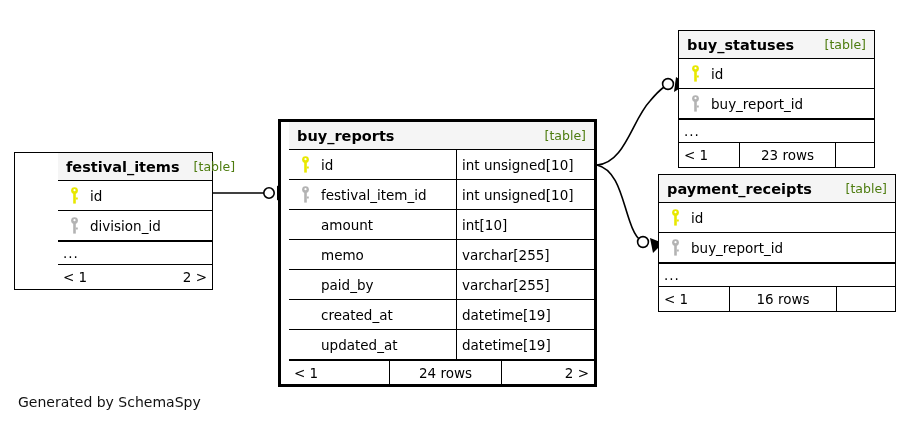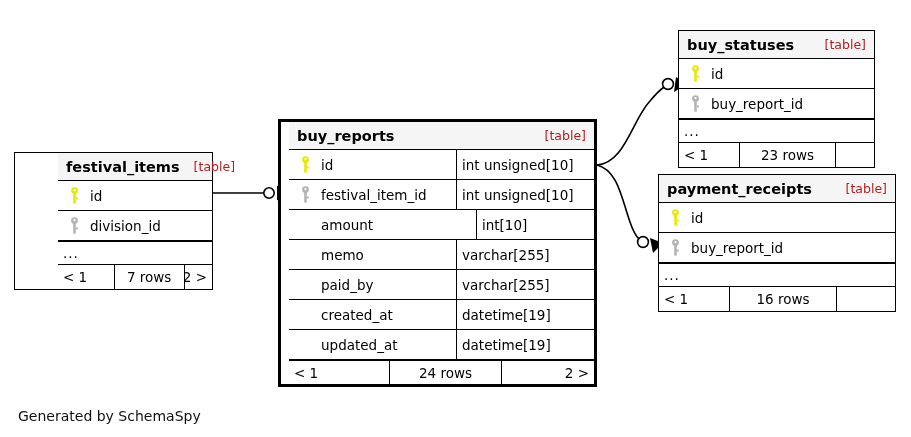--- a/index.html
+++ b/index.html
@@ -47,21 +47,21 @@
     height: 28px;
     box-sizing: border-box;
   }
   .tbl-name {
     font-weight: bold;
     font-size: 14.5px;
     white-space: nowrap;
   }
   .tbl-tag {
     font-size: 12.5px;
-    color: #b91c1c;
+    color: #4d7c0f;
     white-space: nowrap;
     margin-left: 14px;
   }
 
   .col-row {
     display: flex;
     align-items: center;
     border-bottom: 1px solid #000000;
     height: 30px;
     box-sizing: border-box;
@@ -193,21 +193,20 @@
         </svg>
       </span>
       <span class="lbl">division_id</span>
     </span>
   </div>
 
   <div class="more-row">...</div>
 
   <div class="tbl-footer">
     <div class="foot-cell foot-prev" style="width:60px;">&lt; 1</div>
-    <div class="foot-cell foot-mid" style="width:77px;">7 rows</div>
     <div class="foot-cell foot-next" style="flex:1 1 auto;">2 &gt;</div>
   </div>
 </div>
 
 <div class="tbl focus" id="tbl-buy-reports" style="left:278px; top:119px; width:319px;padding-left:8px;">
   <div class="tbl-header">
     <span class="tbl-name">buy_reports</span>
     <span class="tbl-tag">[table]</span>
   </div>
 
@@ -239,21 +238,21 @@
       <span class="lbl">festival_item_id</span>
     </span>
     <span class="col-type" style="width:138px;">int unsigned[10]</span>
   </div>
 
   <div class="col-row">
     <span class="col-name">
       <span class="keyslot"></span>
       <span class="lbl">amount</span>
     </span>
-    <span class="col-type" style="width:118px;">int[10]</span>
+    <span class="col-type" style="width:138px;">int[10]</span>
   </div>
 
   <div class="col-row">
     <span class="col-name">
       <span class="keyslot"></span>
       <span class="lbl">memo</span>
     </span>
     <span class="col-type" style="width:138px;">varchar[255]</span>
   </div>
 
@@ -367,13 +366,13 @@
 
   <div class="more-row">...</div>
 
   <div class="tbl-footer">
     <div class="foot-cell foot-prev" style="width:70px;">&lt; 1</div>
     <div class="foot-cell foot-mid" style="width:108px;">16 rows</div>
     <div class="foot-cell foot-next" style="flex:1 1 auto;"></div>
   </div>
 </div>
 
-<div class="caption" style="left:18px; top:408px;">Generated by SchemaSpy</div>
+<div class="caption" style="left:18px; top:394px;">Generated by SchemaSpy</div>
 
 </body></html>

